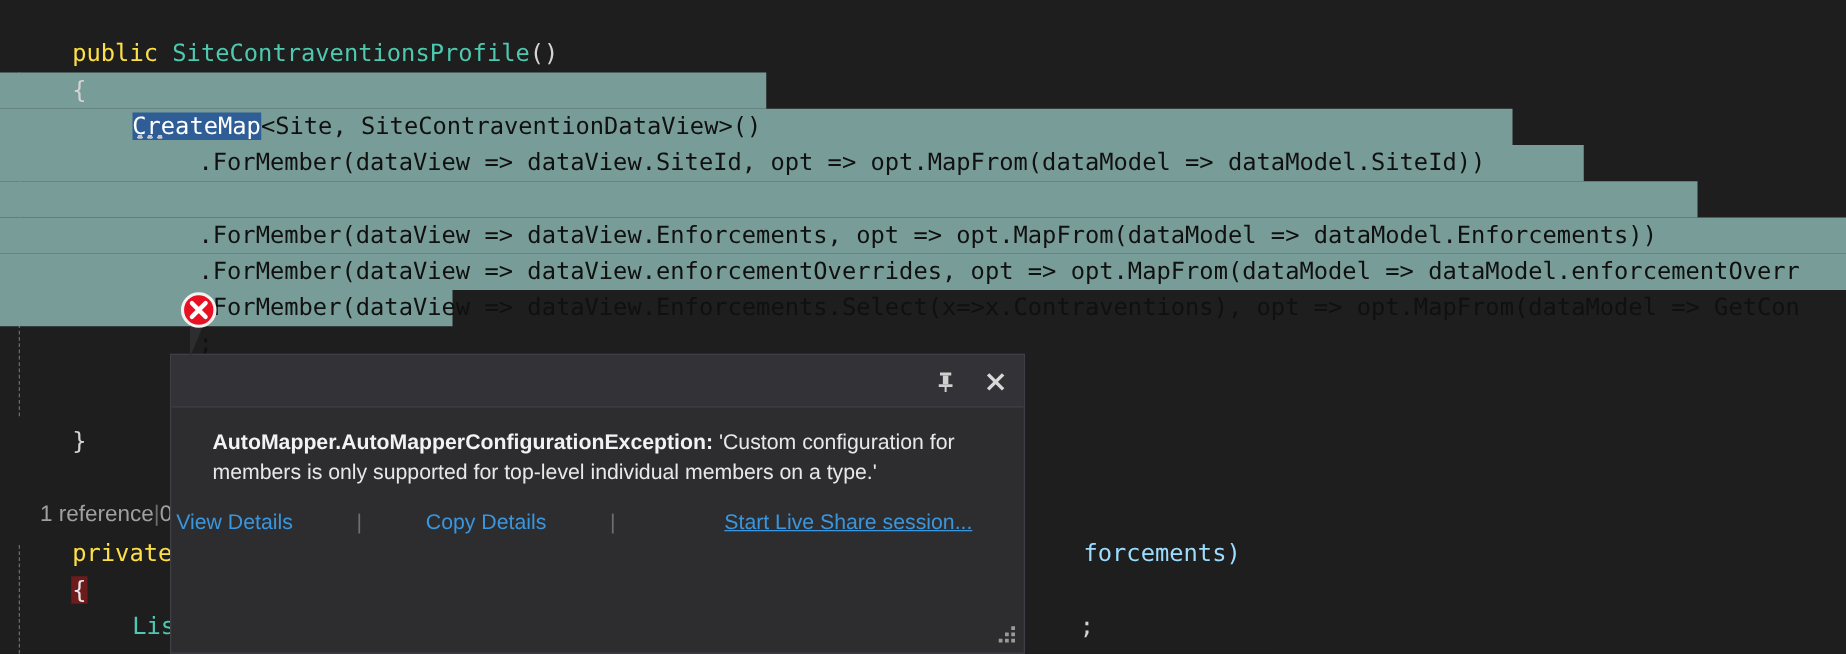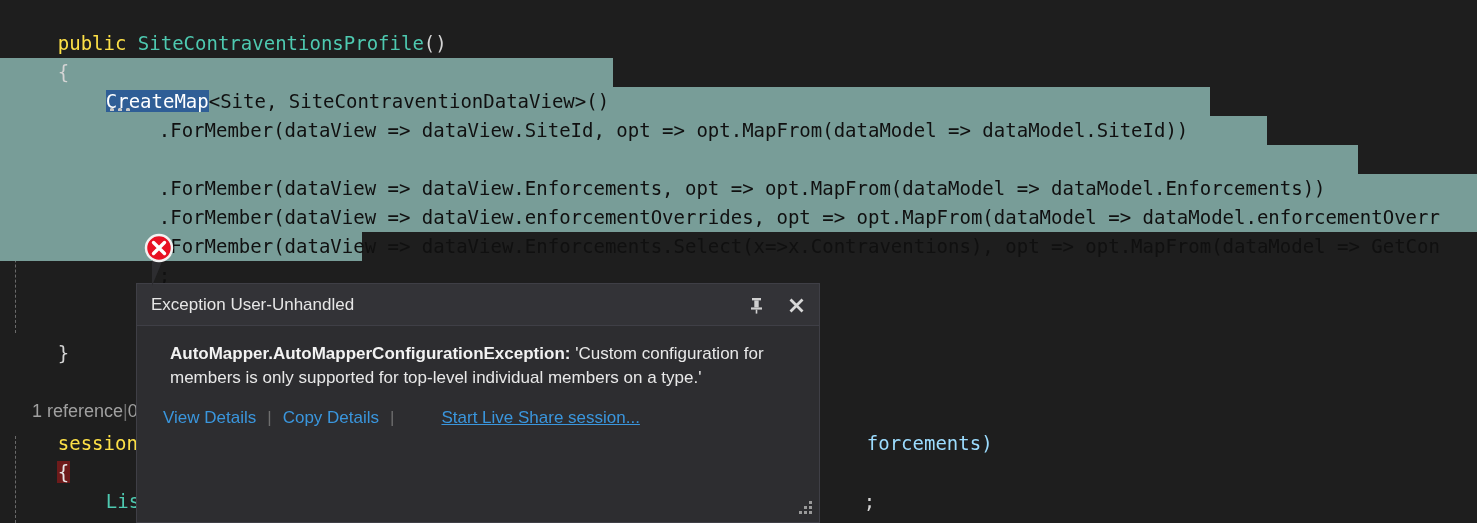--- a/index.html
+++ b/index.html
@@ -147,22 +147,23 @@
     color: #e8e8e8;
     font-family: "Liberation Sans", sans-serif;
     max-width: 640px;
   }
   .exc-type { font-weight: bold; color: #f2f2f2; }
 
   .popup-links {
     display: flex;
     align-items: center;
     margin-top: 18px;
-    padding-left: 26px;
-    font-size: 17px;
+    padding-left: 4px;
+    font-size: 17px;
+    gap: 40px;
   }
   .popup-links a {
     color: #3a96dd;
     text-decoration: none;
     cursor: pointer;
   }
   .popup-links a.underlined { text-decoration: underline; margin-left: 36px; }
   .link-sep {
     color: #6e6e6e;
     margin: 0 11px;
@@ -262,21 +263,21 @@
 
   <div class="code-line" style="top:310px; left:12px;">
     <span class="punc">}</span>
   </div>
 
   <div class="codelens" style="top:380px; left:12px;">
     <span>1 reference</span><span class="sep">|</span><span>0 c</span>
   </div>
 
   <div class="code-line" style="top:400px; left:12px;">
-    <span class="kw">session</span><span class="plain"> </span><span class="type">Li</span>
+    <span class="kw">private</span><span class="plain"> </span><span class="type">Li</span>
   </div>
 
   <div class="code-line" style="top:400px; left:821px;">
     <span class="ident">forcements)</span>
   </div>
 
   <div class="code-line" style="top:429px; left:11px;">
     <span class="brace-err">{</span>
   </div>
 
@@ -295,21 +296,20 @@
 <div id="error-badge">
   <svg width="30" height="30" viewBox="0 0 30 30">
     <circle cx="15" cy="15" r="13" fill="#e81123" stroke="#f2f2f2" stroke-width="2.5"></circle>
     <path d="M9.5 9.5 L20.5 20.5 M20.5 9.5 L9.5 20.5" stroke="#ffffff" stroke-width="3.4" stroke-linecap="round"></path>
   </svg>
 </div>
 
 <div id="exception-popup">
 
   <div class="popup-titlebar">
-    <span class="popup-title">Exception User-Unhandled</span>
 
     <div class="titlebar-actions">
       <div class="tb-icon">
         <svg width="15" height="17" viewBox="0 0 15 17">
           <rect x="3" y="1" width="9" height="2.4" fill="#d0d0d0"></rect>
           <rect x="5.3" y="3.4" width="4.4" height="7" fill="#d0d0d0"></rect>
           <rect x="2" y="10.4" width="11" height="2.2" fill="#d0d0d0"></rect>
           <rect x="6.7" y="12.6" width="1.6" height="4" fill="#d0d0d0"></rect>
         </svg>
       </div>

